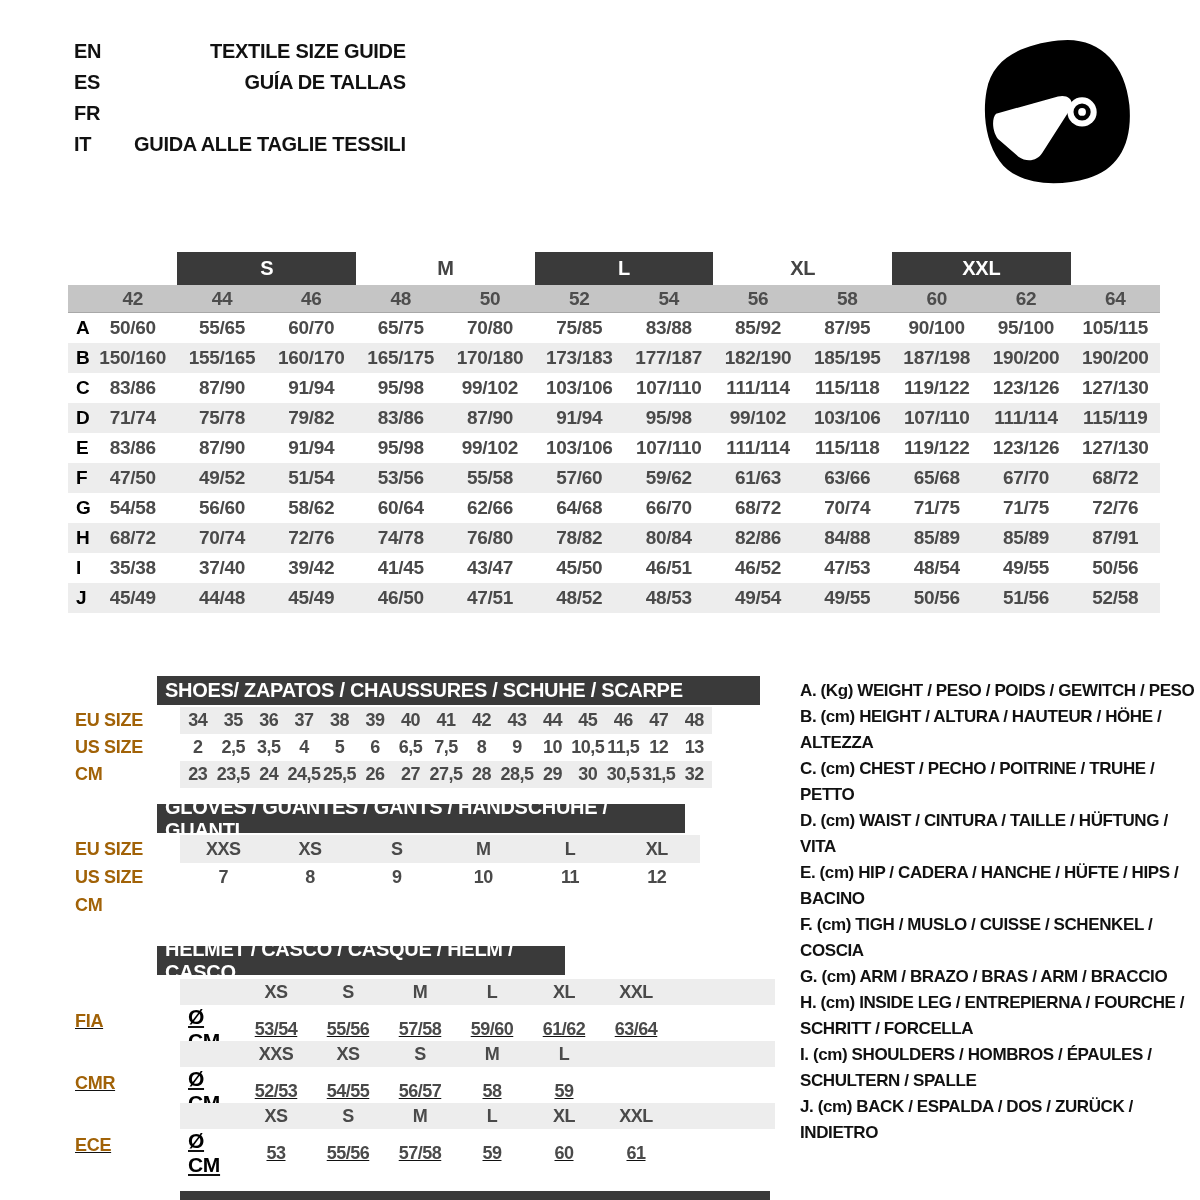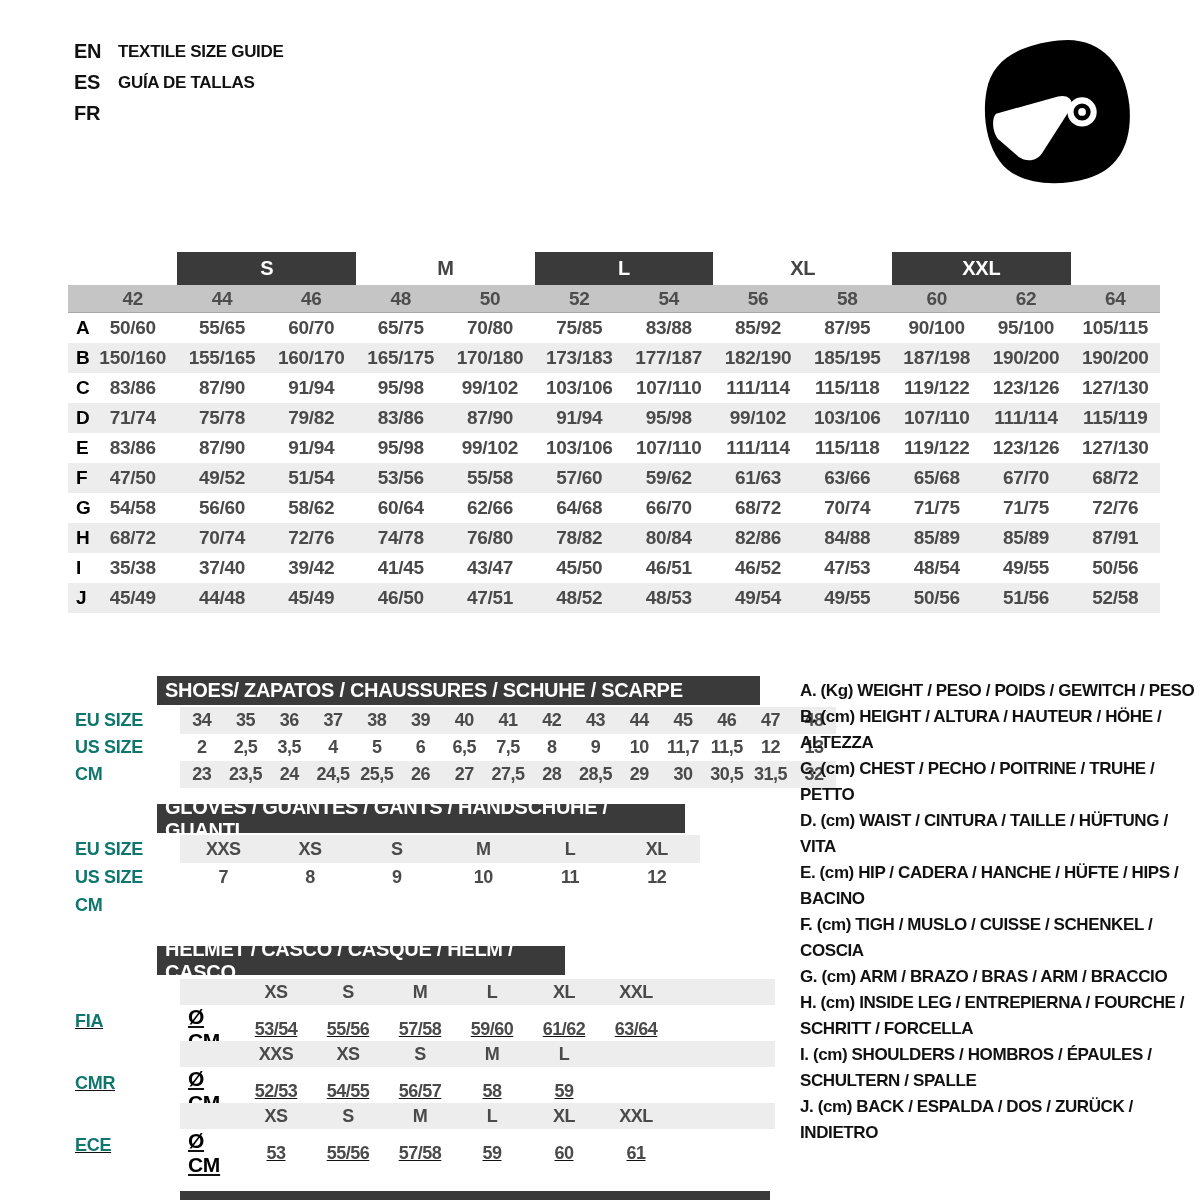--- a/index.html
+++ b/index.html
@@ -6,23 +6,23 @@
     --dark:#3a3a3a; --band:#c5c5c5; --alt:#ededed; --val:#4a4a4a;
   }
   html,body{margin:0;padding:0;background:#fff;}
   .canvas{
     position:relative;width:1200px;height:1200px;background:#fff;overflow:hidden;
     font-family:"Liberation Sans","DejaVu Sans",sans-serif;color:#111;
     font-weight:bold;letter-spacing:-0.3px;
   }
   
   #lang-list{position:absolute;left:74px;top:36px;}
-  .lang-line{display:flex;height:31px;align-items:center;}
+  .lang-line{display:flex;height:31px;align-items:center;justify-content:space-between;}
   .lang-code{width:44px;font-size:20px;}
-  .lang-label{font-size:17px;}
+  .lang-label{font-size:20px;margin-left:16px;}
   
   #helmet-icon{position:absolute;left:972px;top:32px;width:172px;height:172px;}
   
   #main-table{position:absolute;left:68px;top:252px;width:1092px;}
   .grid13{display:grid;grid-template-columns:20px repeat(12,1fr);}
   #letter-row{height:33px;}
   .letter-cell{display:flex;align-items:center;justify-content:center;font-size:20px;color:#444;}
   .letter-cell.filled{background:var(--dark);color:#fff;}
   #numeric-row{height:27px;background:var(--band);border-bottom:1px solid #a8a8a8;}
   #numeric-row .cell{font-size:19px;color:#4d4d4d;}
@@ -30,26 +30,26 @@
   .data-row.alt{background:var(--alt);}
   .row-label{display:flex;align-items:center;padding-left:8px;font-size:19px;color:#000;}
   .cell{display:flex;align-items:center;justify-content:center;font-size:19px;color:var(--val);}
   
   .section{position:absolute;left:75px;}
   .sec-title{
     margin-left:82px;height:29px;background:var(--dark);color:#fff;
     display:flex;align-items:center;padding-left:8px;font-size:20px;margin-bottom:2px;
   }
   .sec-row{display:flex;}
-  .sec-label{width:105px;display:flex;align-items:center;font-size:18px;color:#0f766e;}
+  .sec-label{width:105px;display:flex;align-items:center;font-size:18px;color:#a16207;}
   .sec-band{display:grid;}
   .sec-band.shaded{background:var(--alt);}
   .sec-band .cell{font-size:18px;letter-spacing:-0.5px;}
   #shoes .sec-row{height:27px;}
-  #shoes .sec-band{width:656px;grid-template-columns:repeat(15,1fr);}
+  #shoes .sec-band{width:532px;grid-template-columns:repeat(15,1fr);}
   #gloves .sec-row{height:28px;}
   #gloves .sec-band{width:520px;grid-template-columns:repeat(6,1fr);}
   #helmet-rows .sec-row.sizes{height:26px;margin-top:4px;}
   #helmet-rows .sec-row.data{height:32px;text-decoration:underline;}
   #helmet-rows .sec-band{width:595px;grid-template-columns:60px repeat(6,72px);}
   .unit-cell{display:flex;align-items:center;padding-left:8px;font-size:21px;color:#000;}
   
   #legend{position:absolute;left:800px;top:678px;width:402px;}
   .legend-line{font-size:17px;line-height:26px;letter-spacing:-0.4px;}
   
@@ -64,20 +64,24 @@
       <div class="lang-line">
         <div class="lang-code">EN</div>
         <div class="lang-label">TEXTILE SIZE GUIDE</div>
       </div>
       <div class="lang-line">
         <div class="lang-code">ES</div>
         <div class="lang-label">GUÍA DE TALLAS</div>
       </div>
       <div class="lang-line">
         <div class="lang-code">FR</div>
+      </div>
+      <div class="lang-line">
+        <div class="lang-code">IT</div>
+        <div class="lang-label">GUIDA ALLE TAGLIE TESSILI</div>
       </div>
     </div>
 
   <svg id="helmet-icon" viewBox="0 0 200 200" aria-hidden="true">
     <path fill="#000" d="M 100 10 C 145 4 178 34 183 85 C 187 130 170 160 135 170 C 98 181 52 178 32 150 C 16 128 12 95 17 68 C 24 30 58 15 100 10 Z"></path>
     <path fill="#fff" d="M 28 95 L 100 75 C 112 72 120 80 114 90 L 82 140 C 76 150 64 152 54 145 L 32 126 C 24 119 22 101 28 95 Z"></path>
     <circle cx="128" cy="93" r="17" fill="#fff"></circle>
     <circle cx="128" cy="93" r="10" fill="#000"></circle>
     <circle cx="128" cy="93" r="4.5" fill="#fff"></circle>
   </svg>
@@ -291,21 +295,21 @@
             <div class="cell">2,5</div>
             <div class="cell">3,5</div>
             <div class="cell">4</div>
             <div class="cell">5</div>
             <div class="cell">6</div>
             <div class="cell">6,5</div>
             <div class="cell">7,5</div>
             <div class="cell">8</div>
             <div class="cell">9</div>
             <div class="cell">10</div>
-            <div class="cell">11,7</div>
+            <div class="cell">10,5</div>
             <div class="cell">11,5</div>
             <div class="cell">12</div>
             <div class="cell">13</div>
           </div>
         </div>
         <div class="sec-row">
           <div class="sec-label">CM</div>
           <div class="sec-band shaded">
             <div class="cell">23</div>
             <div class="cell">23,5</div>

